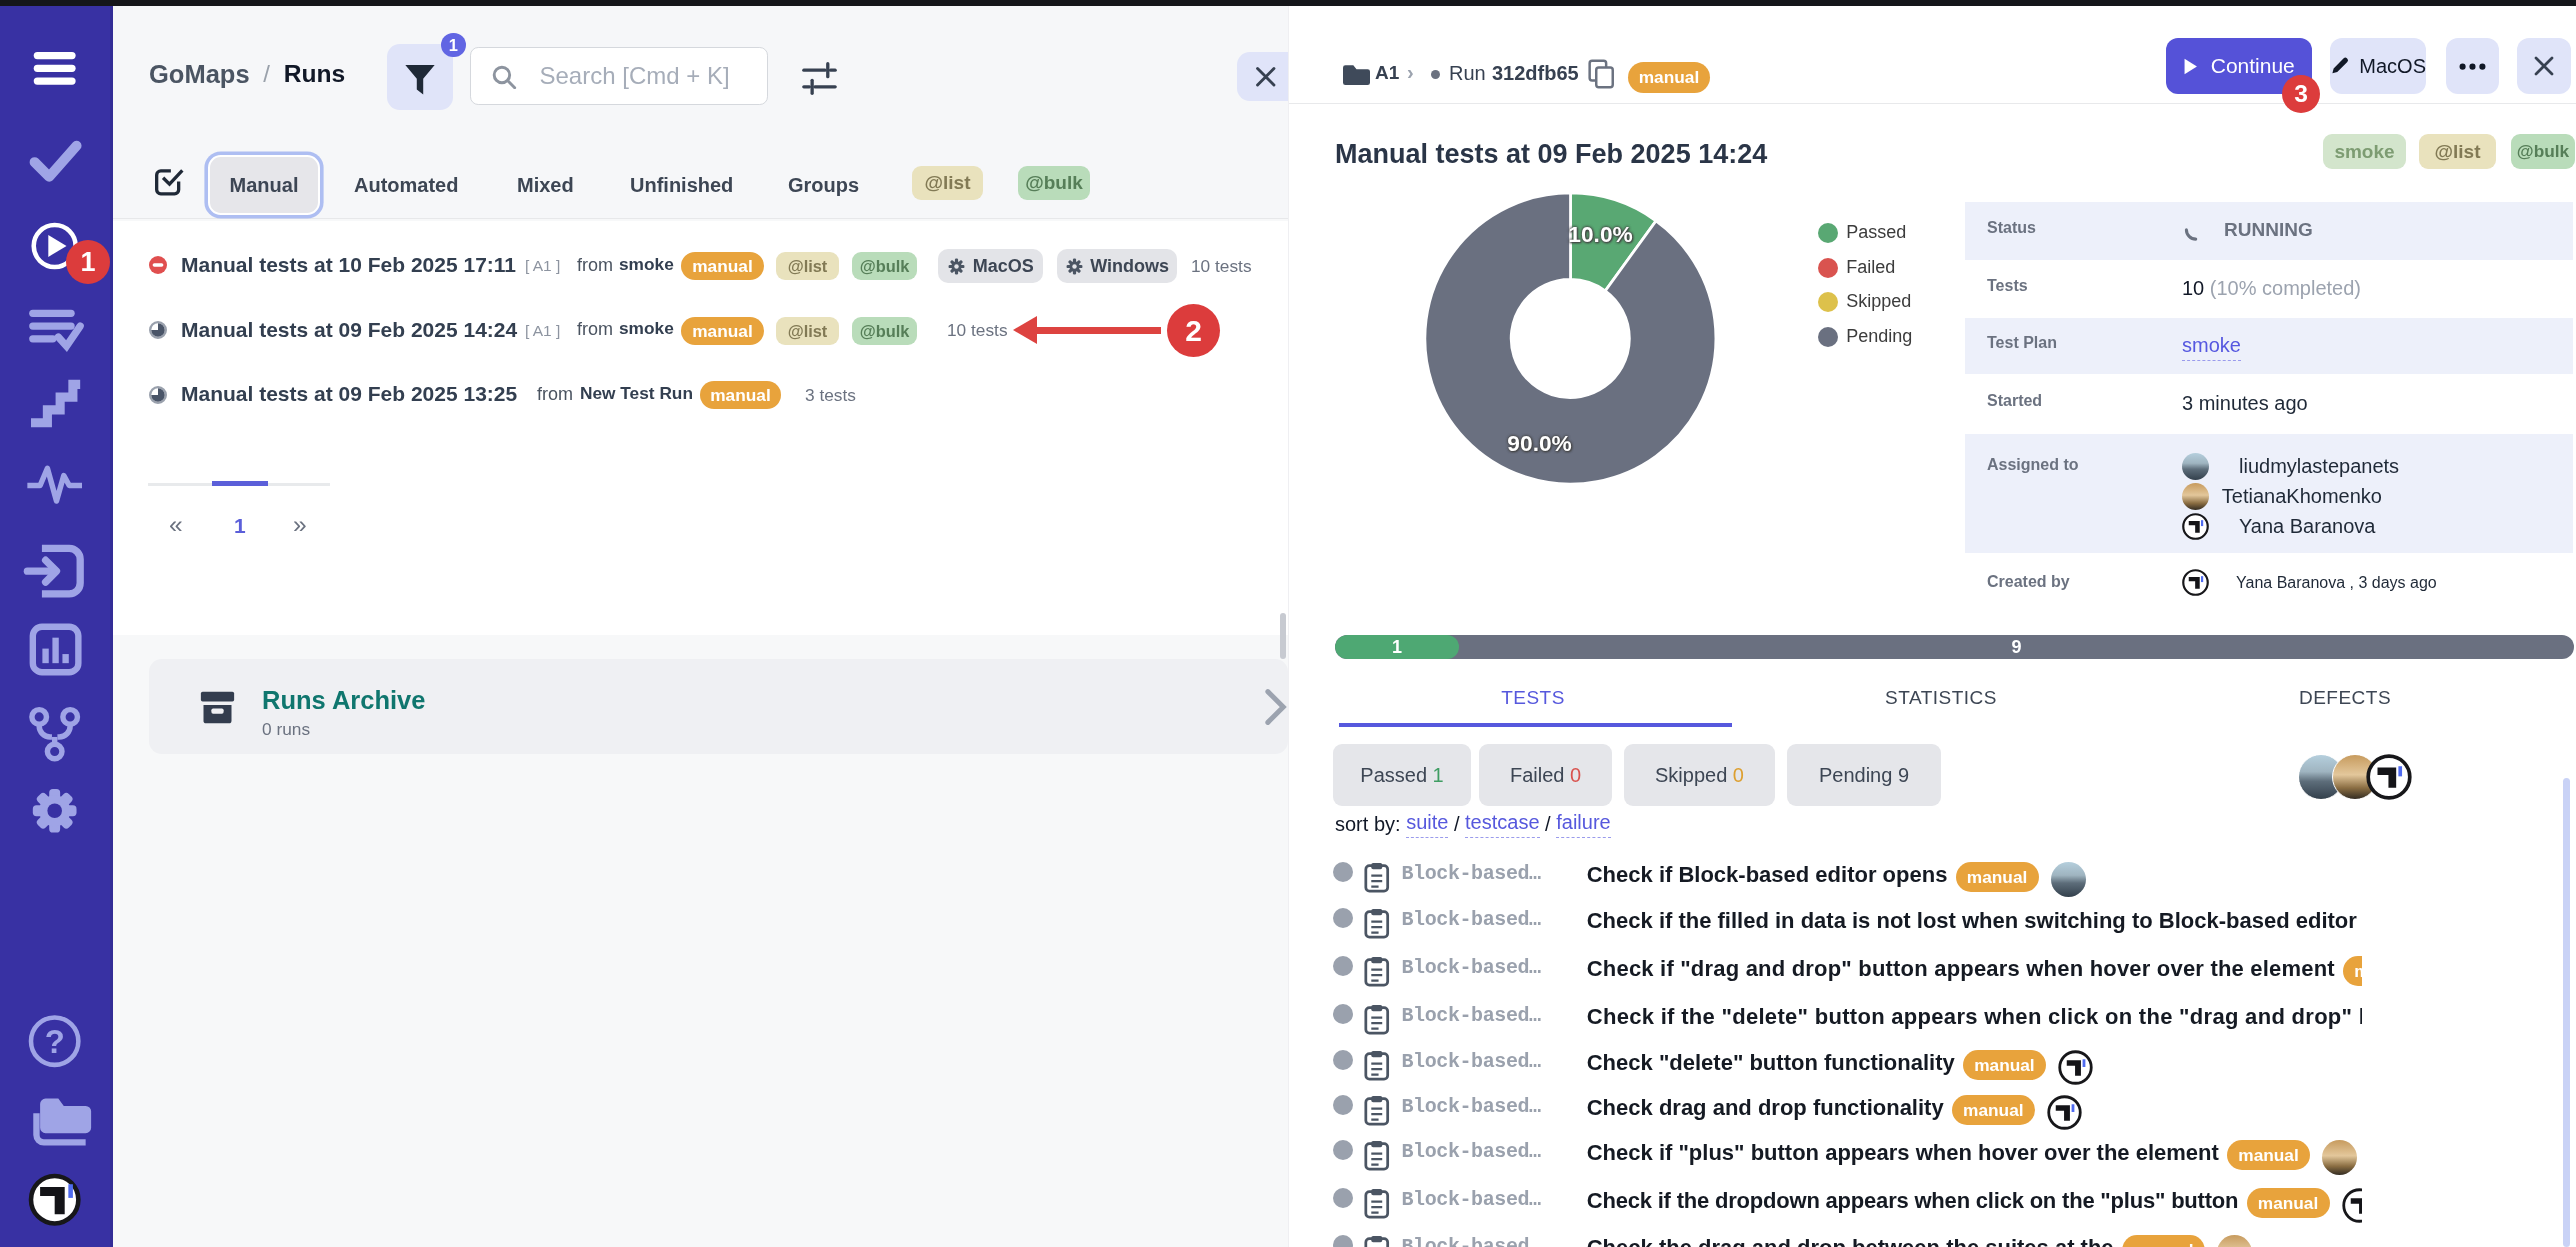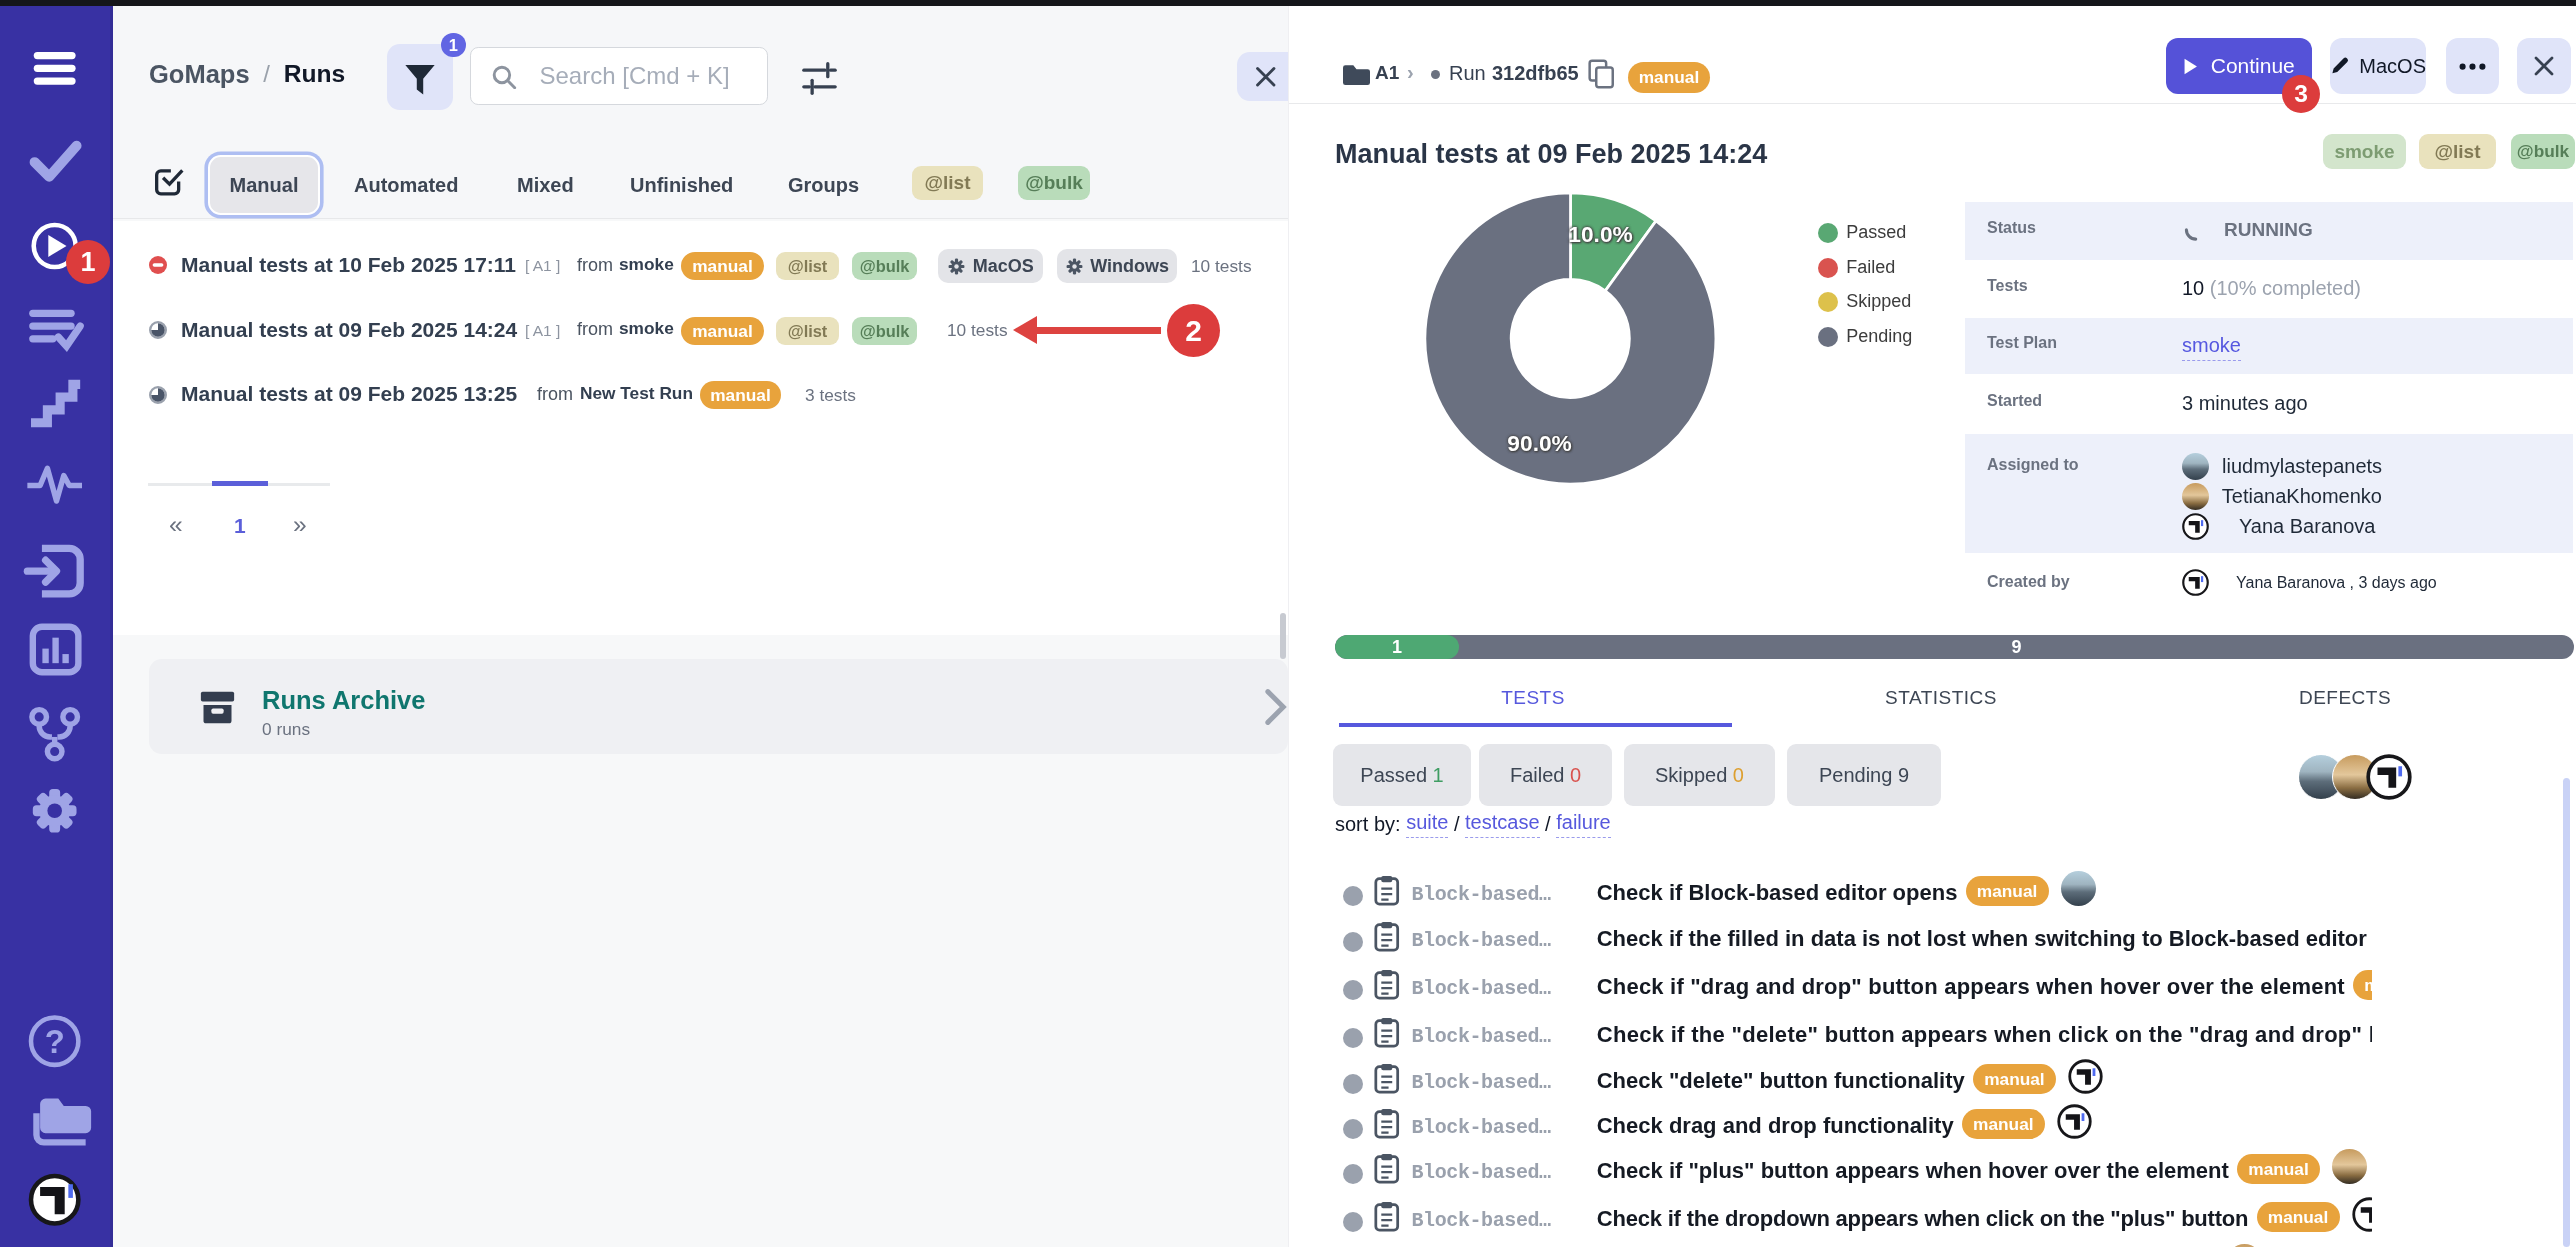--- a/index.html
+++ b/index.html
@@ -9,21 +9,21 @@
 .pill{display:inline-flex;align-items:center;justify-content:center;border-radius:910px;font-weight:700}
 .tagsq{display:inline-flex;align-items:center;justify-content:center;border-radius:9px;font-weight:700}
 #topline{left:0;top:0;width:2576px;height:6.4px;background:#15161a;z-index:30}
 #sidebar{left:0;top:0;width:113px;height:1248px;background:#3831a3;z-index:5}
 #leftpanel{left:113px;top:6.4px;width:1175px;height:1242px;background:#f7f8f9}
 #lphead{position:absolute;left:0;top:0;width:1175px;height:213px;background:#f6f7f9;border-bottom:1.8px solid #e7e8ea}
 #lplist{position:absolute;left:0;top:215px;width:1175px;height:414px;background:#fff}
 #rightpanel{left:1288px;top:6.4px;width:1288px;height:1242px;background:#fff;z-index:10;border-left:0.9px solid #efeff2}
 .lav{background:#e0e4f9;border-radius:12.8px}
 .redbadge{position:absolute;background:#dc3c3c;border-radius:50%;color:#fff;font-weight:700;display:flex;align-items:center;justify-content:center;z-index:40}
-.trow{position:absolute;left:54px;width:1029px;height:44px;display:flex;align-items:flex-end;overflow:hidden;white-space:nowrap}
+.trow{position:absolute;left:44px;width:1029px;height:44px;display:flex;align-items:flex-start;overflow:hidden;white-space:nowrap}
 .tdot{width:20px;height:20px;border-radius:50%;background:#9aa1ad;flex:none}
 .tclip{margin-left:11px;flex:none}
 .tmono{font-family:"Liberation Mono",monospace;font-size:20px;font-weight:700;color:#9aa1ad;margin-left:12px;flex:none;letter-spacing:-0.4px}
 .ttitle{font-size:22px;font-weight:700;color:#151a23;margin-left:46px;flex:none}
 .tman{display:inline-flex;align-items:center;justify-content:center;border-radius:910px;background:#e8a33c;color:#fff;font-size:17.3px;font-weight:700;height:30px;width:83px;margin-left:8.2px;flex:none}
 .tavA{width:35px;height:35px;border-radius:50%;background:linear-gradient(180deg,#b5cfdd 0%,#9fb4c0 38%,#5d6d7a 60%,#33404c 100%);margin-left:12px;flex:none}
 .tavB{width:35px;height:35px;border-radius:50%;background:linear-gradient(180deg,#c79b5e 0%,#e3c79b 45%,#8a6d42 75%,#332c22 100%);margin-left:12px;flex:none}
 .tavT{margin-left:12px;flex:none}
 .stlab{position:absolute;font-size:16px;font-weight:700;color:#6b7280}
 .stval{position:absolute;font-size:20px;color:#1f2937}
@@ -315,21 +315,21 @@
     <svg width="25.5" height="25.5" viewBox="0 0 30 30">
         <path d="M4 15 A11 11 0 0 0 15 26" stroke="#6b7280" stroke-width="3.6" fill="none" stroke-linecap="round"></path>
       </svg>
     <span style="font-size:19px;font-weight:700;color:#6b7280;margin-left:15.5px">RUNNING</span>
   </div>
   <div class="stval" style="left:893px;top:271px;color:#111827">10 <span style="color:#9ca3af">(10% completed)</span></div>
   <div class="stval dash" style="left:893px;top:328px;color:#5658e0">smoke</div>
   <div class="stval" style="left:893px;top:386px">3 minutes ago</div>
   <div class="abs flex" style="left:893px;top:447px">
       <span style="width:27px;height:27px;border-radius:50%;display:inline-block;flex:none;background:linear-gradient(180deg,#b5cfdd 0%,#9fb4c0 38%,#5d6d7a 60%,#33404c 100%)"></span>
-      <span style="font-size:20px;color:#1f2937;margin-left:13px">liudmylastepanets</span>
+      <span style="font-size:20px;color:#1f2937;margin-left:30px">liudmylastepanets</span>
     </div>
   <div class="abs flex" style="left:893px;top:477px">
       <span style="width:27px;height:27px;border-radius:50%;display:inline-block;flex:none;background:linear-gradient(180deg,#c79b5e 0%,#e3c79b 45%,#8a6d42 75%,#332c22 100%)"></span>
       <span style="font-size:20px;color:#1f2937;margin-left:12.8px">TetianaKhomenko</span>
     </div>
   <div class="abs flex" style="left:893px;top:507px">
     <svg width="27" height="27" viewBox="0 0 32 32">
         <circle cx="16" cy="16" r="14.5" fill="#fff" stroke="#17171a" stroke-width="2.6"></circle>
         <path d="M8 9.5 h13 v14 h-5.4 v-9 h-7.6 z" fill="#141418"></path>
         <rect x="22.5" y="8.5" width="2.6" height="7" fill="#4f6bf0"></rect>

